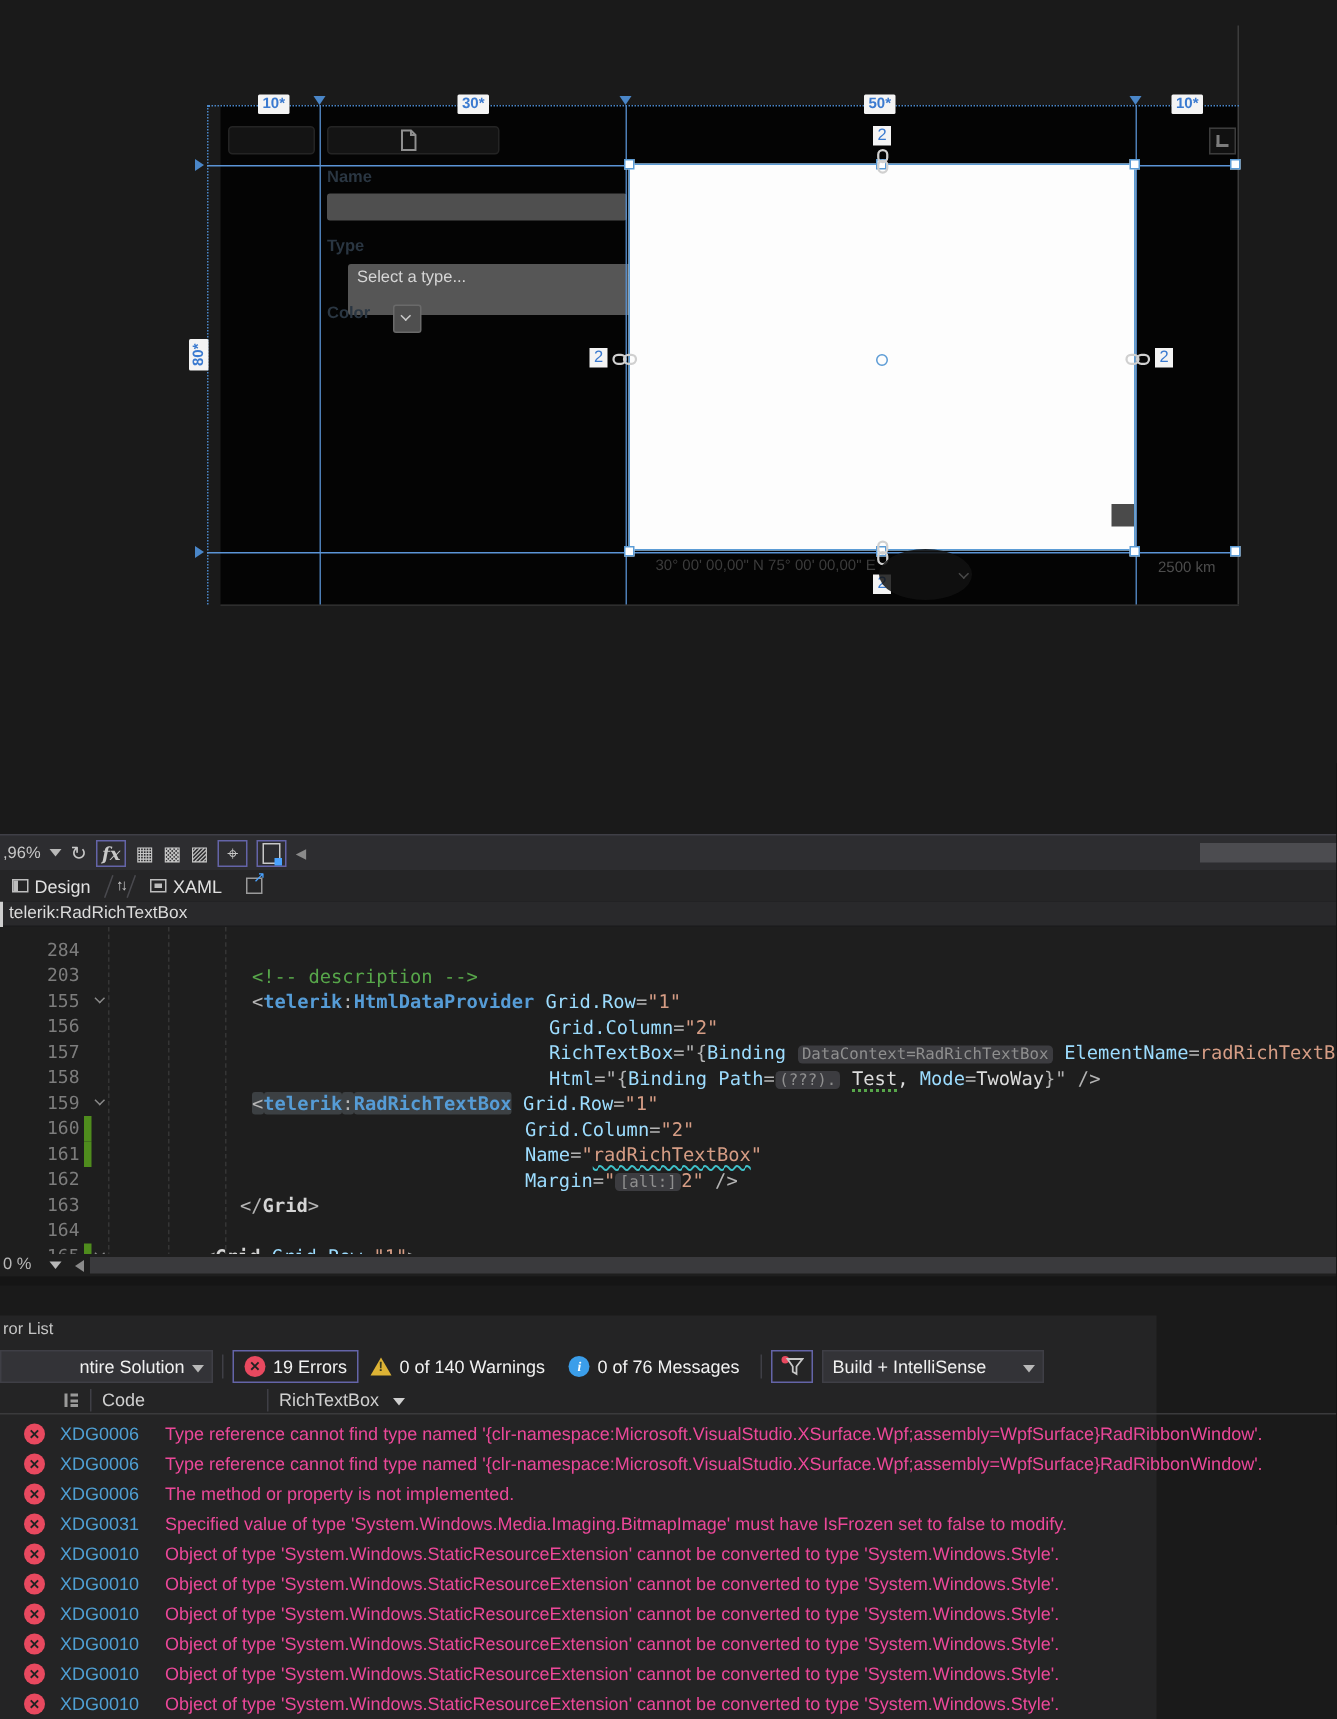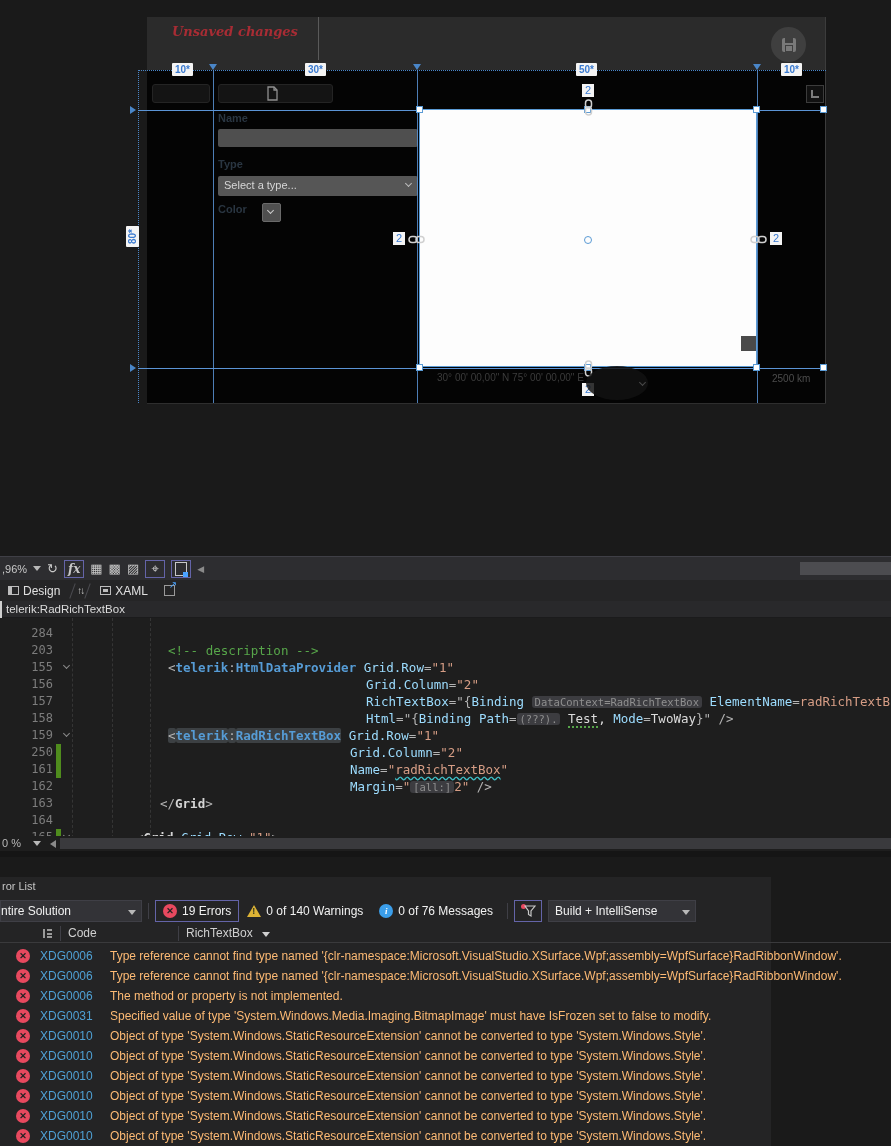--- a/index.html
+++ b/index.html
@@ -101,64 +101,52 @@
   .sev.info { background:#3b9eea; color:#fff; font-style:italic; font-family:"Liberation Serif",serif; }
   .wtri { width:0; height:0; border-left:7px solid transparent; border-right:7px solid transparent; border-bottom:12px solid #ddb335; position:relative; }
   .wtri::after { content:"!"; position:absolute; left:-2px; top:1px; font:bold 9px "Liberation Sans",sans-serif; color:#3a3a1e; }
   .ehead { position:absolute; left:0; top:47px; width:891px; height:19px; border-bottom:1px solid #3a3a3c; font-size:12px; color:#d0d0d0; }
   .ehead .hsep { position:absolute; top:2px; width:1px; height:15px; background:#3f3f46; }
   .sortarrow { display:inline-block; width:0; height:0; border-left:4px solid transparent; border-right:4px solid transparent; border-top:5px solid #cfcfcf; margin-left:6px; }
   #err-rows { position:absolute; left:0; top:67px; width:891px; height:209px; overflow:hidden; }
   .erow { position:absolute; left:0; width:891px; height:20px; line-height:20px; font-size:12px; white-space:nowrap; }
   .erow .sev { position:absolute; left:16px; top:3px; }
   .erow .ecode { position:absolute; left:40px; color:#4fa0d4; }
-  .erow .edesc { position:absolute; left:110px; right:0; overflow:hidden; color:#fdba74; }
+  .erow .edesc { position:absolute; left:110px; right:0; overflow:hidden; color:#ec4899; }
 
   
   #btabs { position:absolute; left:0; top:1133px; width:891px; height:13px; background:#2d2d30; overflow:hidden; display:flex; align-items:flex-start; font-size:11.5px; color:#9a9a9a; }
   .btab { padding:0 7px; height:18px; line-height:15px; }
   .btab.active { color:#fff; border-left:1px solid #46464a; border-right:1px solid #46464a; background:#252526; }
 </style>
 </head>
 <body>
 
 <div id="root">
 
   <section id="designer">
-    <div class="abs artboard-header">
-      <div class="abs unsaved">Unsaved changes</div>
-      <div class="abs hdr-vline"></div>
-      <div class="abs save-btn">
-        <svg width="18" height="18" viewBox="0 0 18 18">
-          <rect x="2" y="2" width="14" height="14" rx="2" fill="#7a7a7a"></rect>
-          <rect x="5" y="2" width="8" height="5" fill="#3f3f3f"></rect>
-          <rect x="5" y="9" width="8" height="7" fill="#3f3f3f"></rect>
-          <rect x="6" y="10" width="6" height="5" fill="#7a7a7a"></rect>
-        </svg>
-      </div>
-    </div>
 
     <div class="abs design-black"></div>
     <div class="abs artboard-right-edge"></div>
     <div class="abs artboard-bottom-edge"></div>
 
     <div class="abs minibar" style="left:152px; top:84px; width:58px; height:19px;"></div>
     <div class="abs minibar" style="left:218px; top:84px; width:115px; height:19px;"></div>
     <svg class="abs" style="left:266px; top:86px;" width="13" height="15" viewBox="0 0 13 15">
       <path d="M2 1 h6 l3 3 v10 h-9 z" fill="none" stroke="#8f8f8f" stroke-width="1.3"></path>
       <path d="M8 1 v3 h3" fill="none" stroke="#8f8f8f" stroke-width="1.3"></path>
     </svg>
     <div class="abs corner-ic" style="left:806px; top:85px;">
         <i></i>
       </div>
 
     <div class="abs lbl-dark" style="left:218px; top:112px;">Name</div>
     <div class="abs tb-gray" style="left:218px; top:129px; width:200px; height:18px;"></div>
     <div class="abs lbl-dark" style="left:218px; top:158px;">Type</div>
-    <div class="abs combo-gray" style="left:218px; top:176px; width:200px; height:20px;">
+    <div class="abs combo-gray" style="left:232px; top:176px; width:200px; height:34px;">
       <span>Select a type...</span>
       <span class="cdown" style="position:absolute; right:7px; top:5px; color:#bbbbbb;"></span>
     </div>
     <div class="abs lbl-dark" style="left:218px; top:203px;">Color</div>
     <div class="abs tb-gray" style="left:262px; top:203px; width:19px; height:19px; border:1px solid #6a6a6a;">
       <span class="cdown" style="position:absolute; left:5px; top:4px; color:#cccccc;"></span>
     </div>
 
     <div class="abs ruler-dotted"></div>
     <div class="abs vdotted"></div>
@@ -262,42 +250,42 @@
     <div class="guide" style="left:112px;"></div>
     <div class="guide" style="left:150px;"></div>
     <div id="code-lines">
         <div class="cl" style="top: 7px;"><span class="ln">284</span><span class="codespan" style="left: 168px;"></span></div>
         <div class="cl" style="top: 24px;"><span class="ln">203</span><span class="codespan" style="left: 168px;"><span class="cm">&lt;!-- description --&gt;</span></span></div>
         <div class="cl" style="top: 41px;"><span class="ln">155</span><span class="chev"></span><span class="codespan" style="left: 168px;"><span class="pn">&lt;</span><span class="tg">telerik</span><span class="pn">:</span><span class="tg">HtmlDataProvider</span><span class="pl"> </span><span class="at">Grid.Row</span><span class="pn">=</span><span class="st">"1"</span></span></div>
         <div class="cl" style="top: 58px;"><span class="ln">156</span><span class="codespan" style="left: 366px;"><span class="at">Grid.Column</span><span class="pn">=</span><span class="st">"2"</span></span></div>
         <div class="cl" style="top: 75px;"><span class="ln">157</span><span class="codespan" style="left: 366px;"><span class="at">RichTextBox</span><span class="pn">="{</span><span class="at">Binding</span><span class="pl"> </span><span class="hint">DataContext=RadRichTextBox</span><span class="pl"> </span><span class="at">ElementName</span><span class="pn">=</span><span class="st">radRichTextBo</span></span></div>
         <div class="cl" style="top: 92px;"><span class="ln">158</span><span class="codespan" style="left: 366px;"><span class="at">Html</span><span class="pn">="{</span><span class="at">Binding</span><span class="pl"> </span><span class="at">Path</span><span class="pn">=</span><span class="hint">(???).</span><span class="pl"> </span><span class="pl gdot">Test</span><span class="pl">, </span><span class="at">Mode</span><span class="pn">=</span><span class="pl">TwoWay</span><span class="pn">}" /&gt;</span></span></div>
         <div class="cl" style="top: 109px;"><span class="ln">159</span><span class="chev"></span><span class="codespan" style="left: 168px;"><span class="pn hl">&lt;</span><span class="tg hl">telerik</span><span class="pn hl">:</span><span class="tg hl">RadRichTextBox</span><span class="pl"> </span><span class="at">Grid.Row</span><span class="pn">=</span><span class="st">"1"</span></span></div>
-        <div class="cl" style="top: 126px;"><span class="ln">250</span><span class="gbar"></span><span class="codespan" style="left: 350px;"><span class="at">Grid.Column</span><span class="pn">=</span><span class="st">"2"</span></span></div>
+        <div class="cl" style="top: 126px;"><span class="ln">160</span><span class="gbar"></span><span class="codespan" style="left: 350px;"><span class="at">Grid.Column</span><span class="pn">=</span><span class="st">"2"</span></span></div>
         <div class="cl" style="top: 143px;"><span class="ln">161</span><span class="gbar"></span><span class="codespan" style="left: 350px;"><span class="at">Name</span><span class="pn">=</span><span class="st">"</span><span class="st wavy">radRichTextBox</span><span class="st">"</span></span></div>
         <div class="cl" style="top: 160px;"><span class="ln">162</span><span class="codespan" style="left: 350px;"><span class="at">Margin</span><span class="pn">=</span><span class="st">"</span><span class="hint">[all:]</span><span class="st">2"</span><span class="pn"> /&gt;</span></span></div>
         <div class="cl" style="top: 177px;"><span class="ln">163</span><span class="codespan" style="left: 160px;"><span class="pn">&lt;/</span><span class="tgw">Grid</span><span class="pn">&gt;</span></span></div>
         <div class="cl" style="top: 194px; text-decoration: underline;"><span class="ln">164</span><span class="codespan" style="left: 168px;"></span></div>
         <div class="cl" style="top: 211px;"><span class="ln">165</span><span class="gbar"></span><span class="chev"></span><span class="codespan" style="left: 136px;"><span class="pn">&lt;</span><span class="tgw">Grid</span><span class="pl"> </span><span class="at">Grid.Row</span><span class="pn">=</span><span class="st">"1"</span><span class="pn">&gt;</span></span></div>
       </div>
   </div>
 
   <div id="ebottom">
     <span class="zoomtxt">0 %</span>
     <span class="dd"></span>
     <span class="larr"></span>
     <div class="track"></div>
   </div>
 
   <div id="sep1"></div>
   <div id="errpanel">
     <div class="title">ror List</div>
 
     <div class="etb">
-      <span class="combo" style="width:142px; padding-left:0;">
+      <span class="combo" style="width:142px; padding-left:10px;justify-content:flex-end;">
         <span>ntire Solution</span>
         <span class="dd"></span>
       </span>
       <span class="vsep"></span>
       <span class="ebtn sel">
         <span class="sev err">✕</span>
         <span>19 Errors</span>
       </span>
       <span class="ebtn">
         <span class="wtri"></span>

